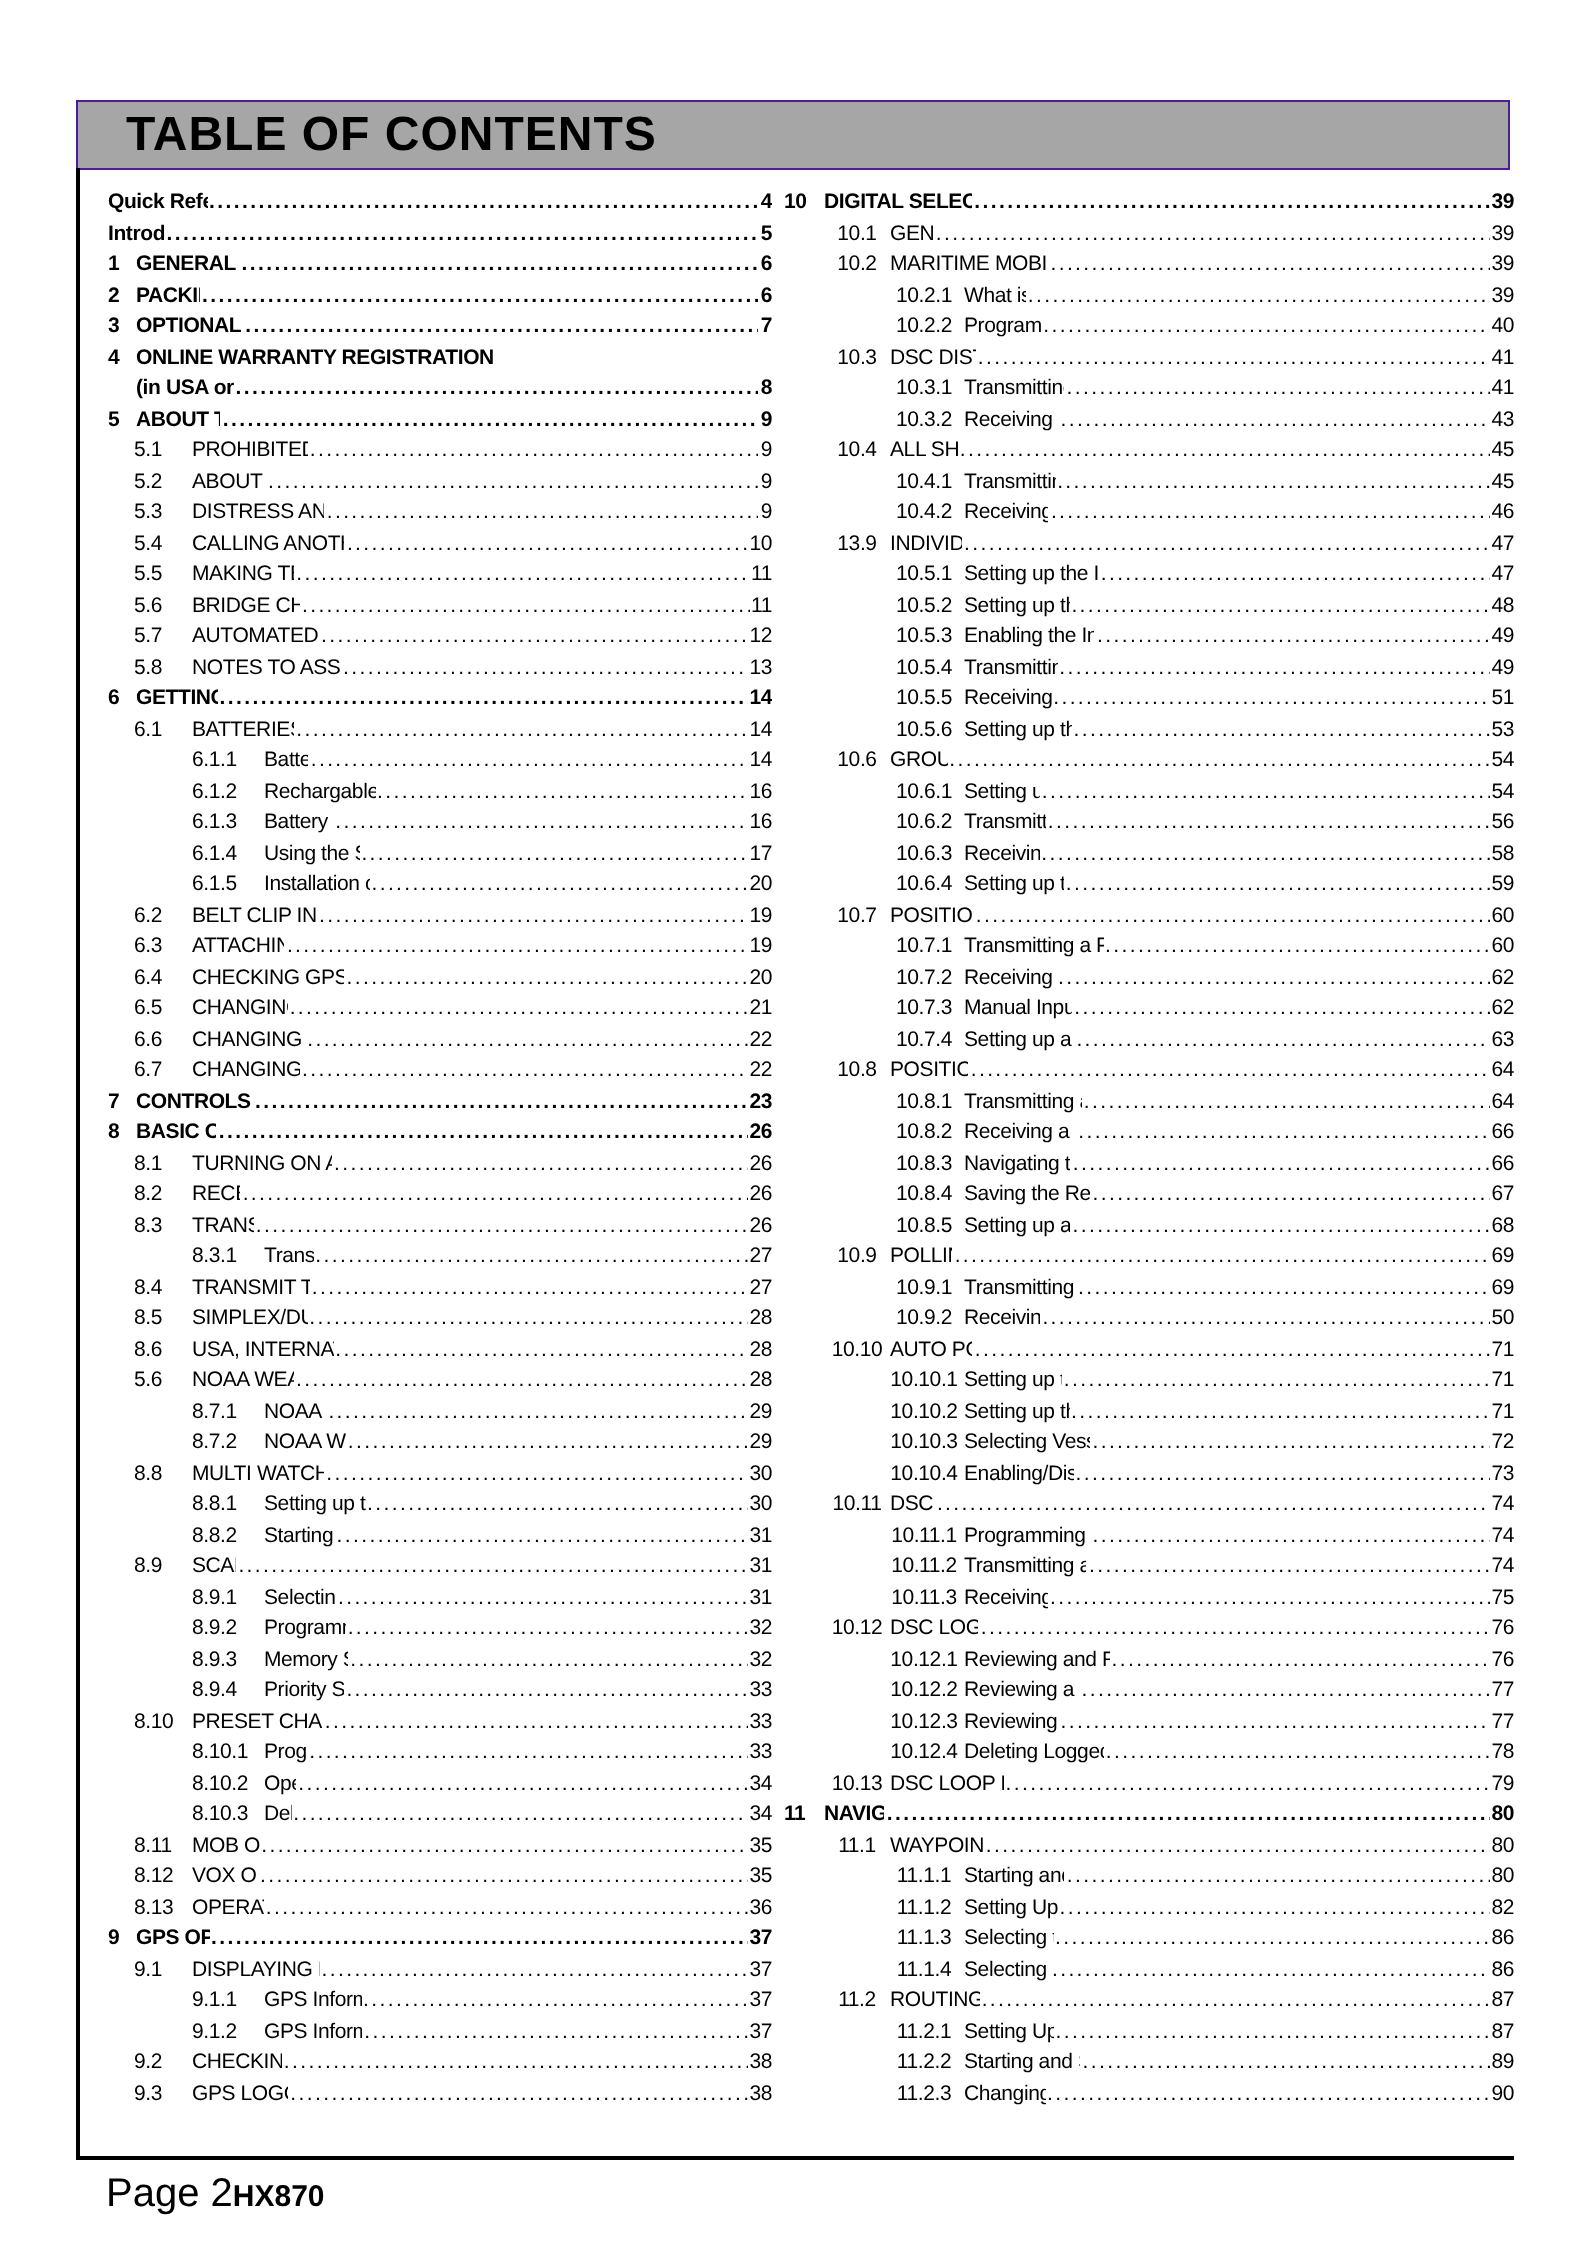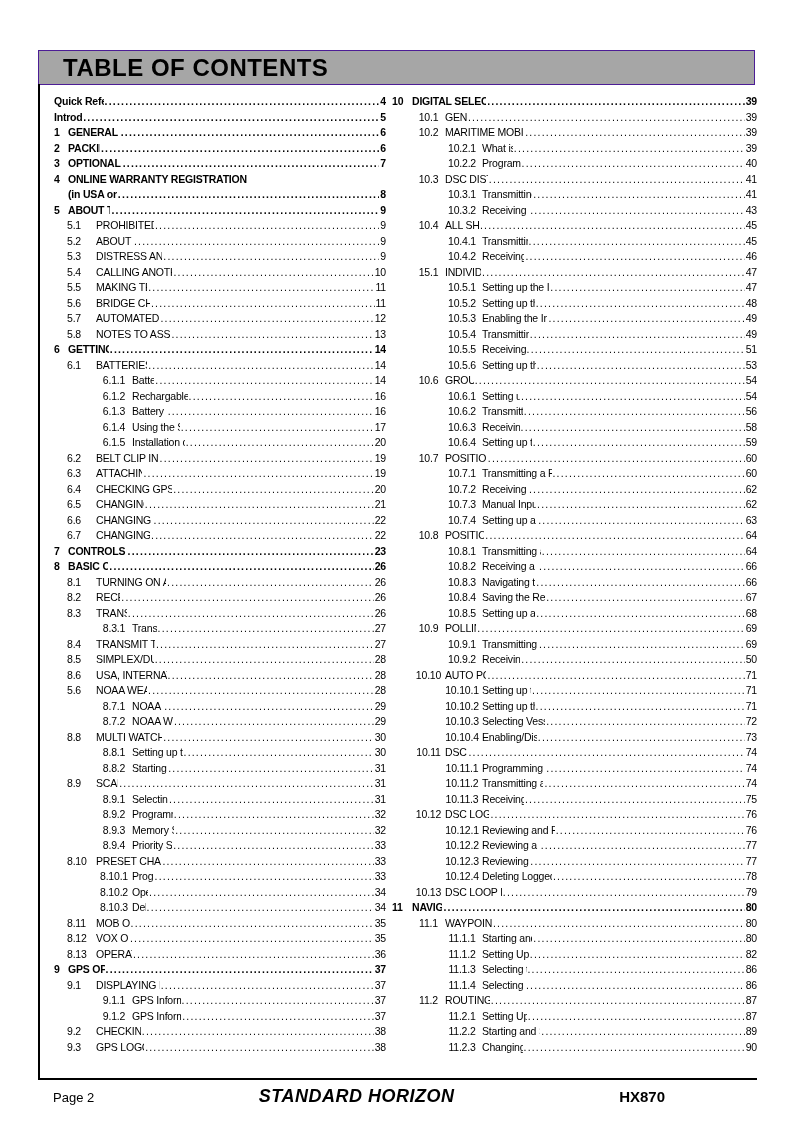--- a/index.html
+++ b/index.html
@@ -21,28 +21,28 @@
            letter-spacing:-0.2px; overflow:hidden; white-space:nowrap; }
   .entry.bold { font-weight:bold; }
   .num   { flex:0 0 auto; }
   .label { flex:0 1 auto; overflow:hidden; }
   .dots  { flex:1 1 auto; min-width:4px; overflow:hidden; margin:0 1px; }
   .dots::after { content:"......................................................................................................................................................"; letter-spacing:1.2px; }
   .pg    { flex:0 0 auto; }
 
   .col-left  .l0 .num { width:14px; }
   .col-left  .l1 { padding-left:13px;justify-content:center; } .col-left  .l1 .num { width:29px; }
-  .col-left  .l2 { padding-left:42px;text-align:center; } .col-left  .l2 .num { width:36px; }
+  .col-left  .l2 { padding-left:42px; } .col-left  .l2 .num { width:36px; }
   .col-right .l0 .num { width:20px; }
   .col-right .l1 { padding-left:20px;text-align:center; } .col-right .l1 .num { width:33px; }
   .col-right .l2 { padding-left:50px;text-align:center; } .col-right .l2 .num { width:40px; }
 
   .footer-rule { position:absolute; left:38px; top:1078px; width:719px; height:2px; background:#000; }
   .footer { position:absolute; left:38px; top:1086px; width:719px; display:flex; align-items:baseline; }
-  .footer-page  { font-size:13px; margin-left:15px; }
+  .footer-page  { font-size:20px; margin-left:15px; }
   .footer-brand { flex:1; text-align:center; font-size:18px; font-weight:bold; font-style:italic; letter-spacing:0.5px; }
   .footer-model { font-size:15px; font-weight:bold; margin-right:92px; }
 </style>
 </head>
 <body>
 
 <div class="page">
 
   <div class="title-box">
     <span class="title-text">TABLE OF CONTENTS</span>
@@ -482,21 +482,21 @@
           <span class="dots"></span>
           <span class="pg">45</span>
         </div>
         <div class="entry l2">
           <span class="num">10.4.2</span>
           <span class="label">Receiving an All Ships Call</span>
           <span class="dots"></span>
           <span class="pg">46</span>
         </div>
         <div class="entry l1">
-          <span class="num">15.1</span>
+          <span class="num">13.9</span>
           <span class="label">INDIVIDUAL CALL</span>
           <span class="dots"></span>
           <span class="pg">47</span>
         </div>
         <div class="entry l2">
           <span class="num">10.5.1</span>
           <span class="label">Setting up the Individual / Position Call Directory</span>
           <span class="dots"></span>
           <span class="pg">47</span>
         </div>
@@ -794,17 +794,16 @@
           <span class="dots"></span>
           <span class="pg">90</span>
         </div>
       </div>
   </div>
 
   <div class="footer-rule"></div>
 
   <div class="footer">
     <span class="footer-page">Page 2</span>
-    <span class="footer-brand">STANDARD HORIZON</span>
     <span class="footer-model">HX870</span>
   </div>
 
 </div>
 
 </body></html>

